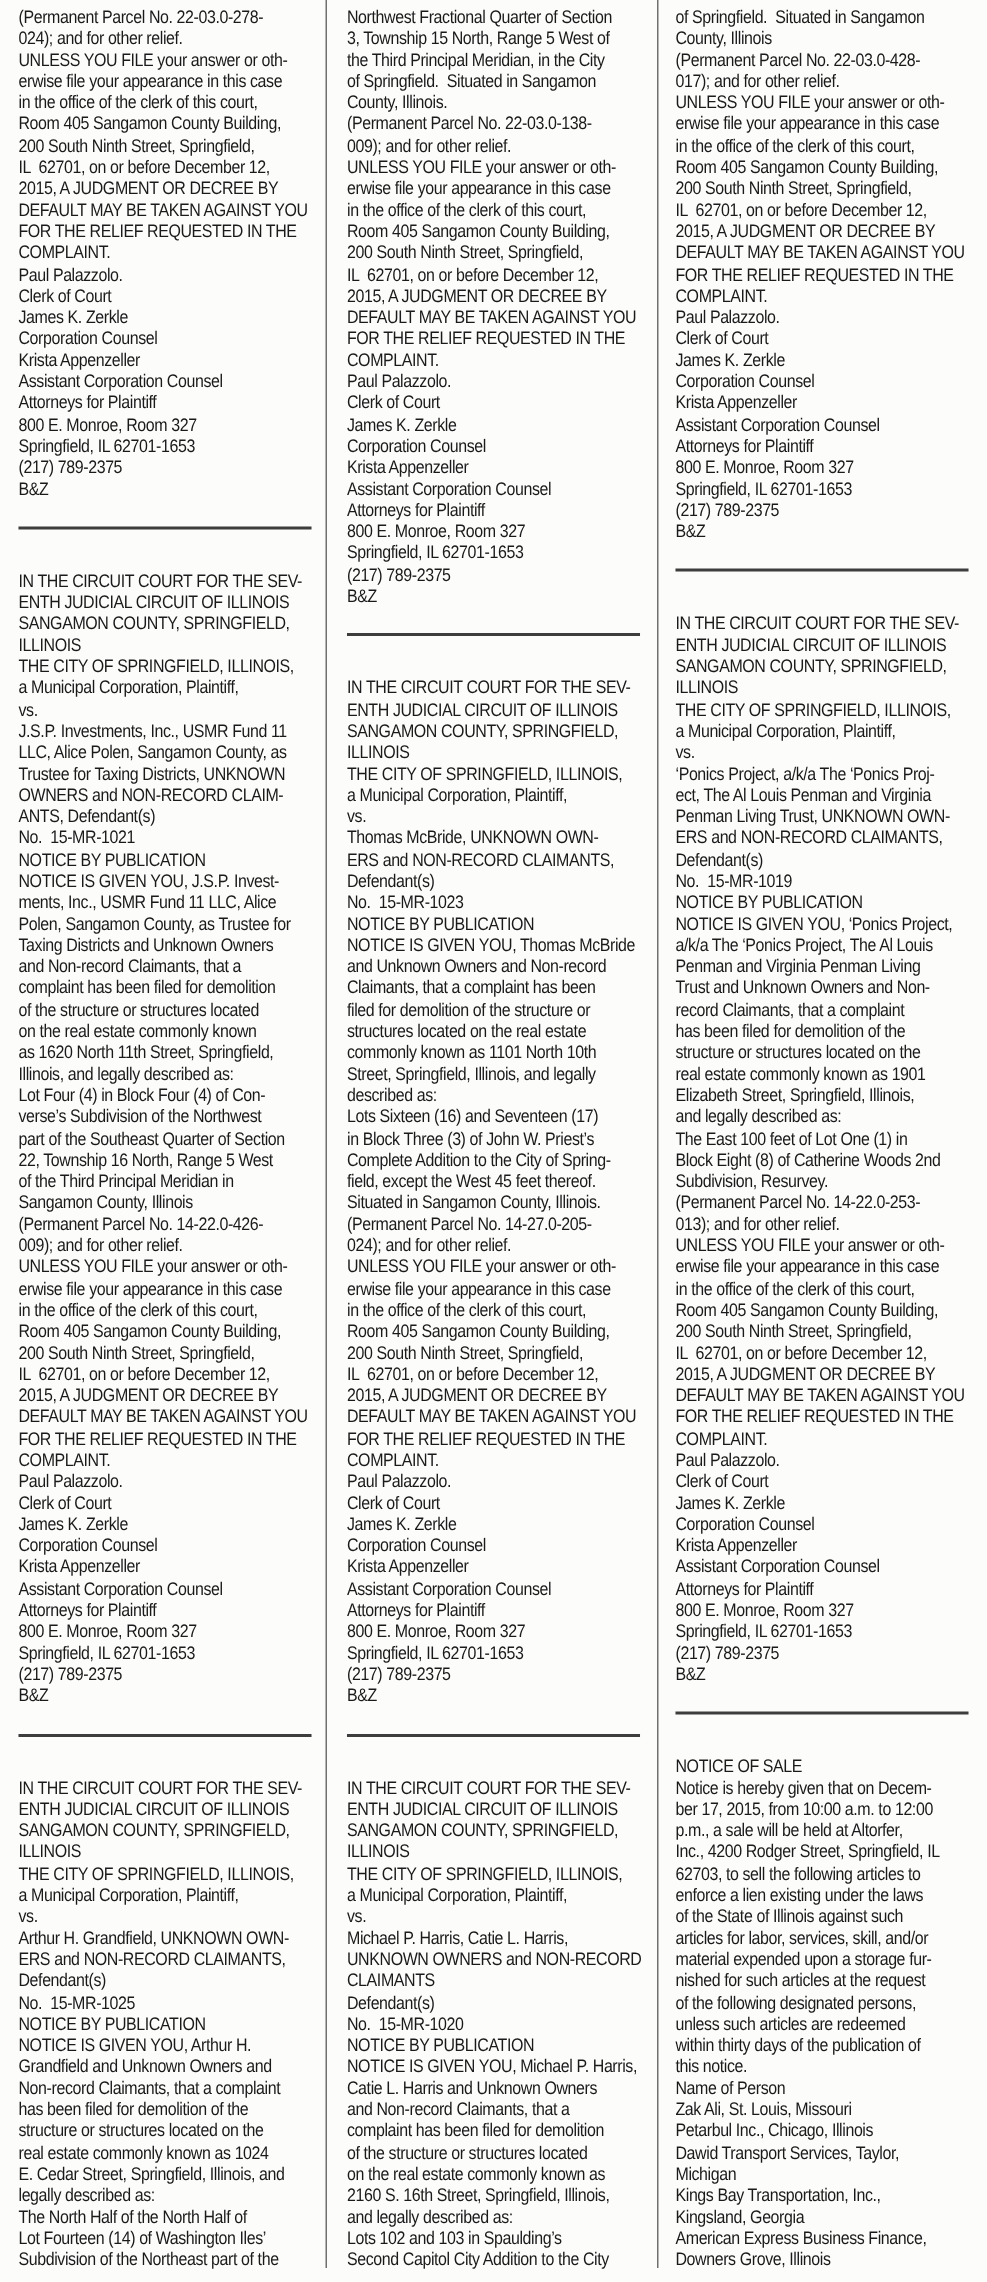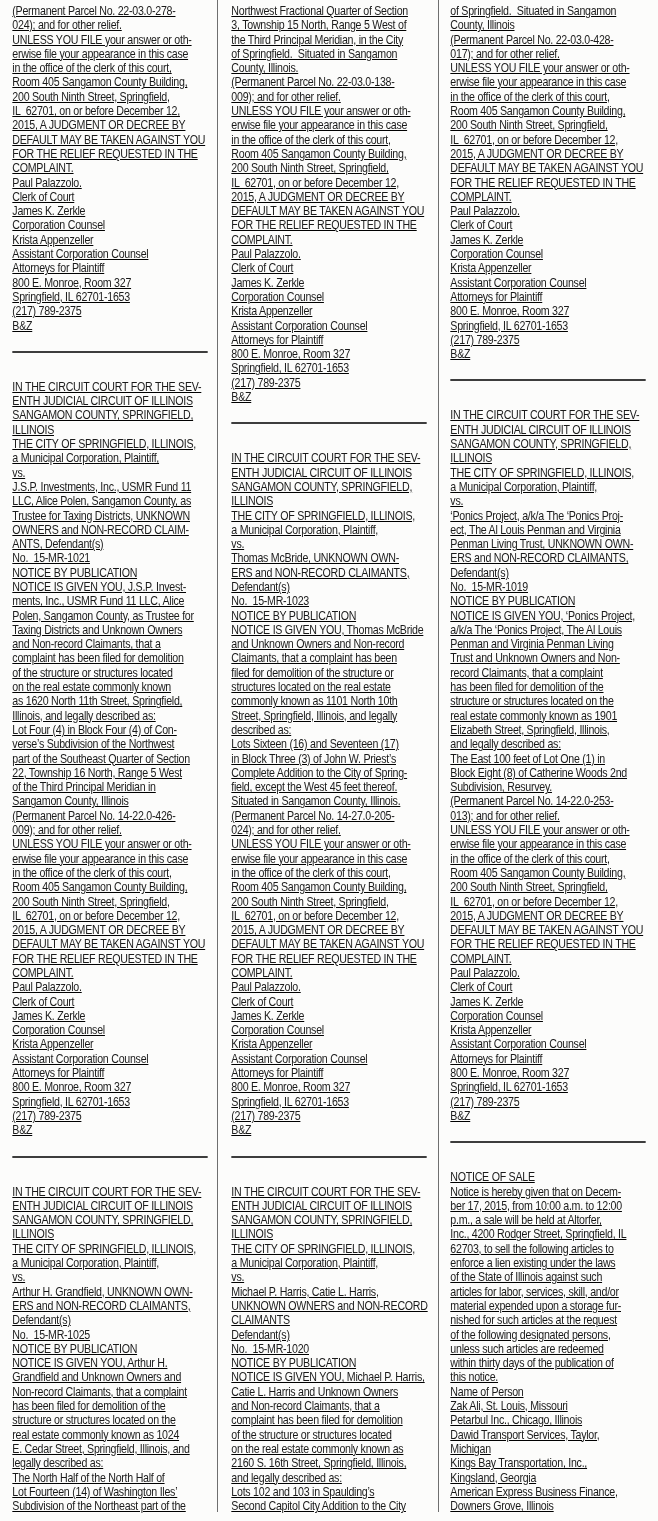--- a/index.html
+++ b/index.html
@@ -11,21 +11,20 @@
   .page {
     position: relative;
     width: 658px;
     height: 1521px;
     background: var(--page-bg, #fcfcfb);
     overflow: hidden;
   }
   .columns {
     display: flex;
     width: 658px;
-    text-decoration: underline;
   }
   .column {
     width: 219px;
     padding-top: 4px;
     flex: 0 0 219px;
   }
   .column-inner {
     width: 246px;
     transform: scaleX(0.88);
     transform-origin: 0 0;

